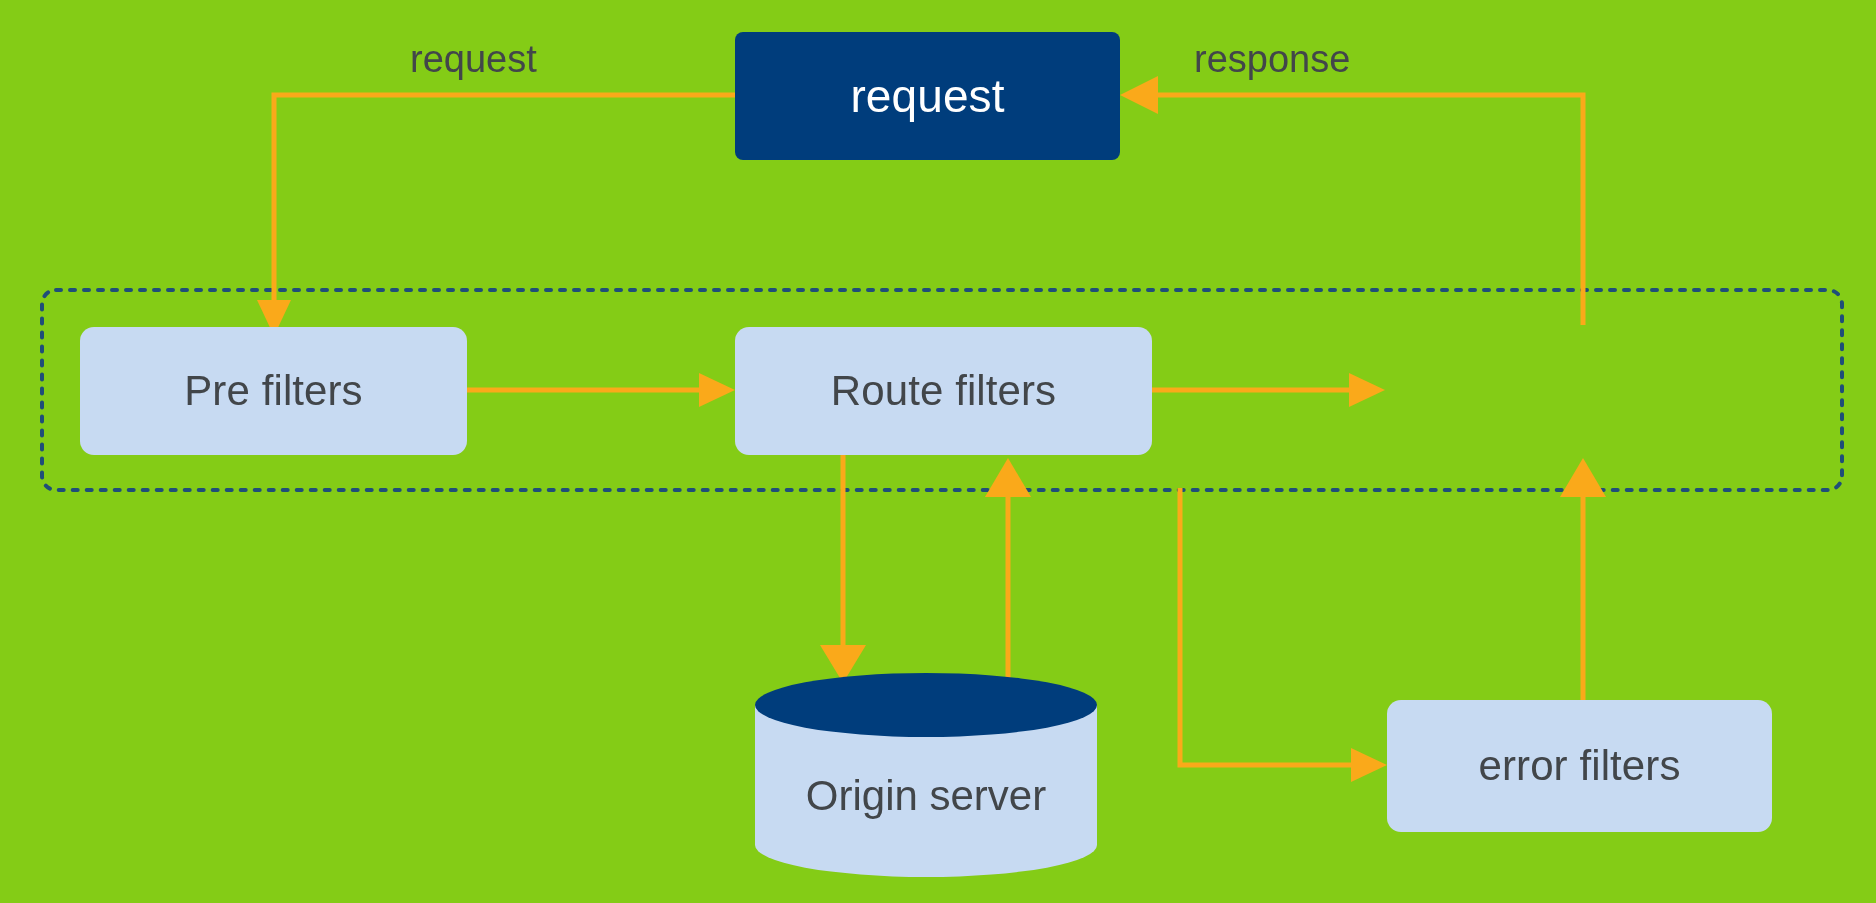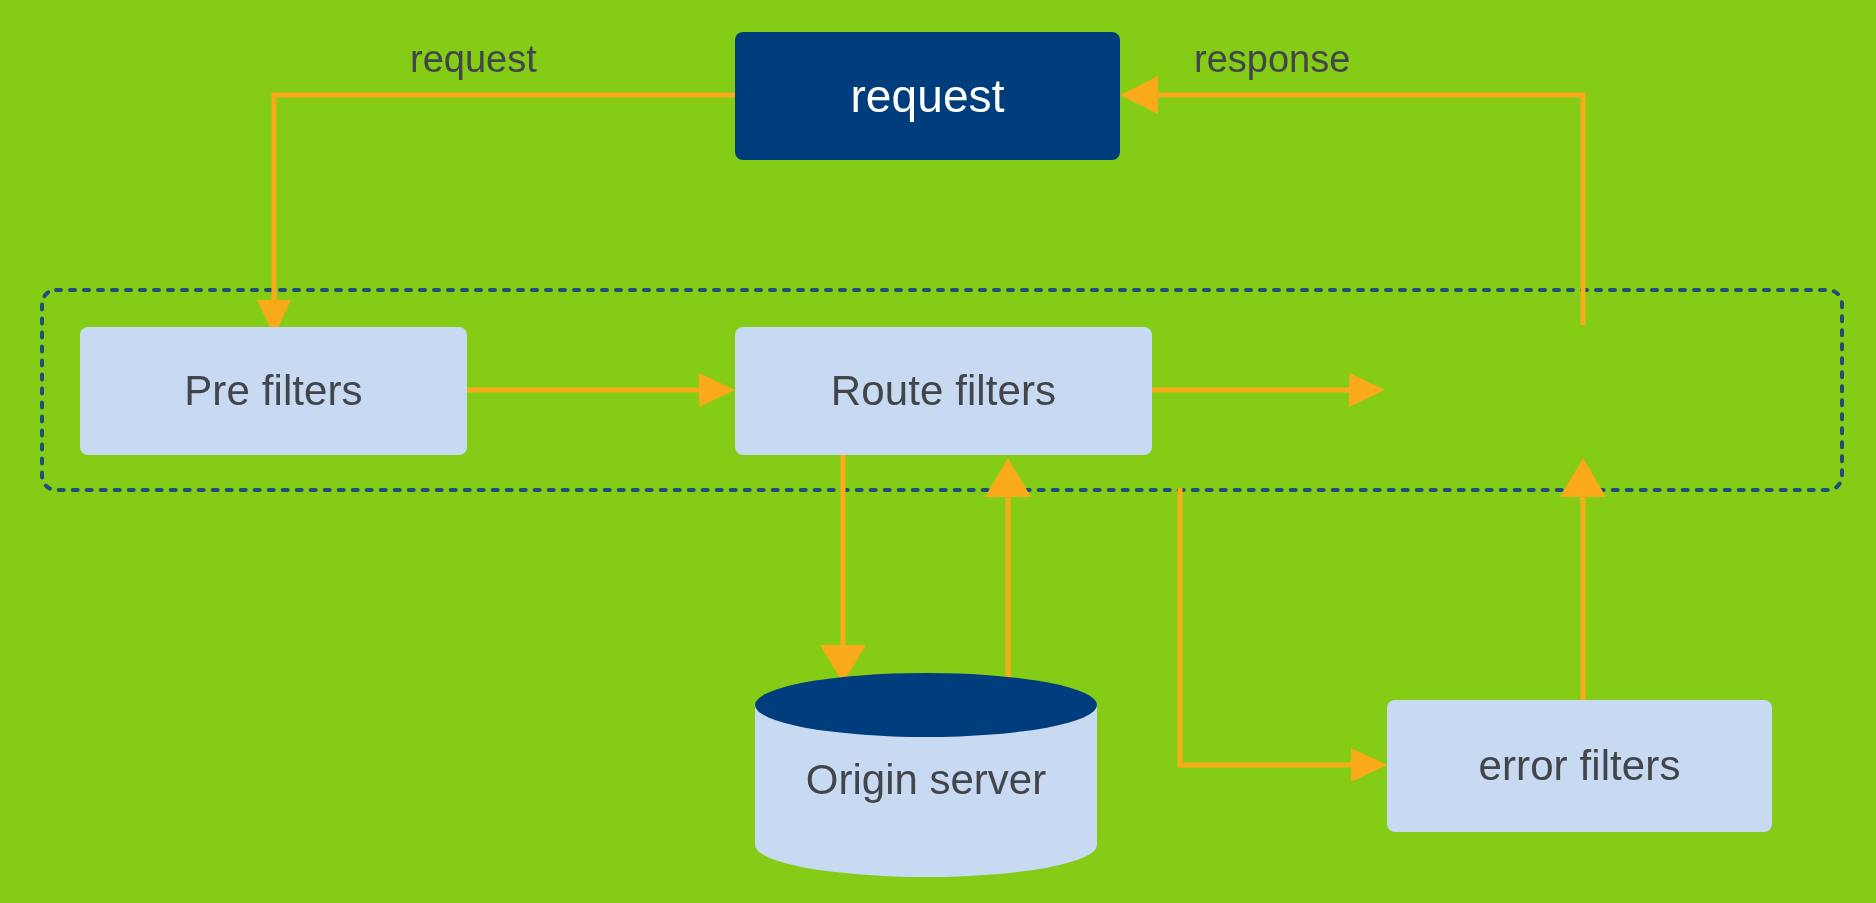--- a/index.html
+++ b/index.html
@@ -35,21 +35,21 @@
     align-items: center;
     justify-content: center;
     text-align: center;
     color: #42464a;
     font-size: 42px;
     font-weight: 400;
     letter-spacing: 0.1px;
   }
   .node-blue {
     background: #c7daf2;
-    border-radius: 8px;
+    border-radius: 14px;
   }
   .node-navy {
     background: #003d7c;
     color: #ffffff;
     border-radius: 8px;
     font-size: 46px;
   }
   .edge-label {
     position: absolute;
     color: #42464a;
@@ -57,20 +57,21 @@
     white-space: nowrap;
   }
   .cylinder-label {
     position: absolute;
     display: flex;
     align-items: center;
     justify-content: center;
     color: #42464a;
     font-size: 42px;
     white-space: nowrap;
+    margin-top: 16px;
   }
 </style>
 </head>
 <body>
 
 <div id="canvas">
 
   <svg class="layer" viewBox="0 0 1876 903">
     <defs>
       <marker id="arrow-r" markerWidth="10" markerHeight="10" refX="1" refY="4" orient="auto" markerUnits="strokeWidth">

